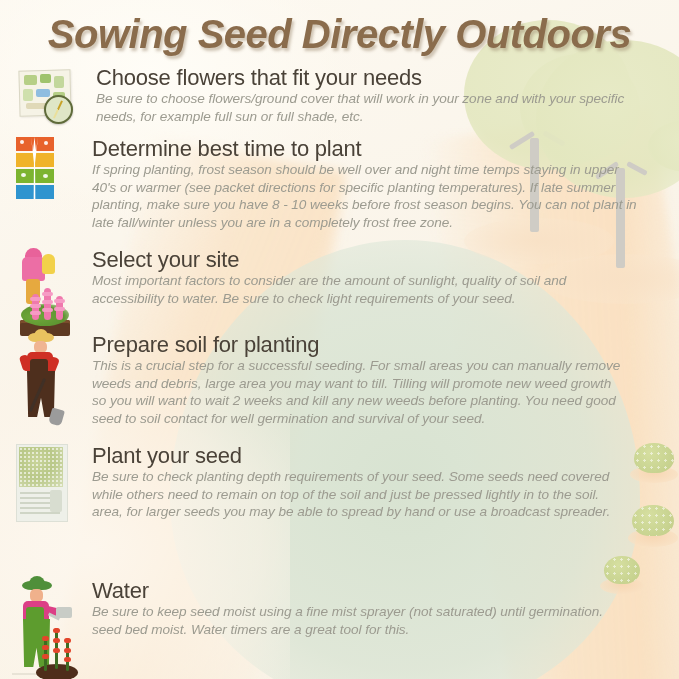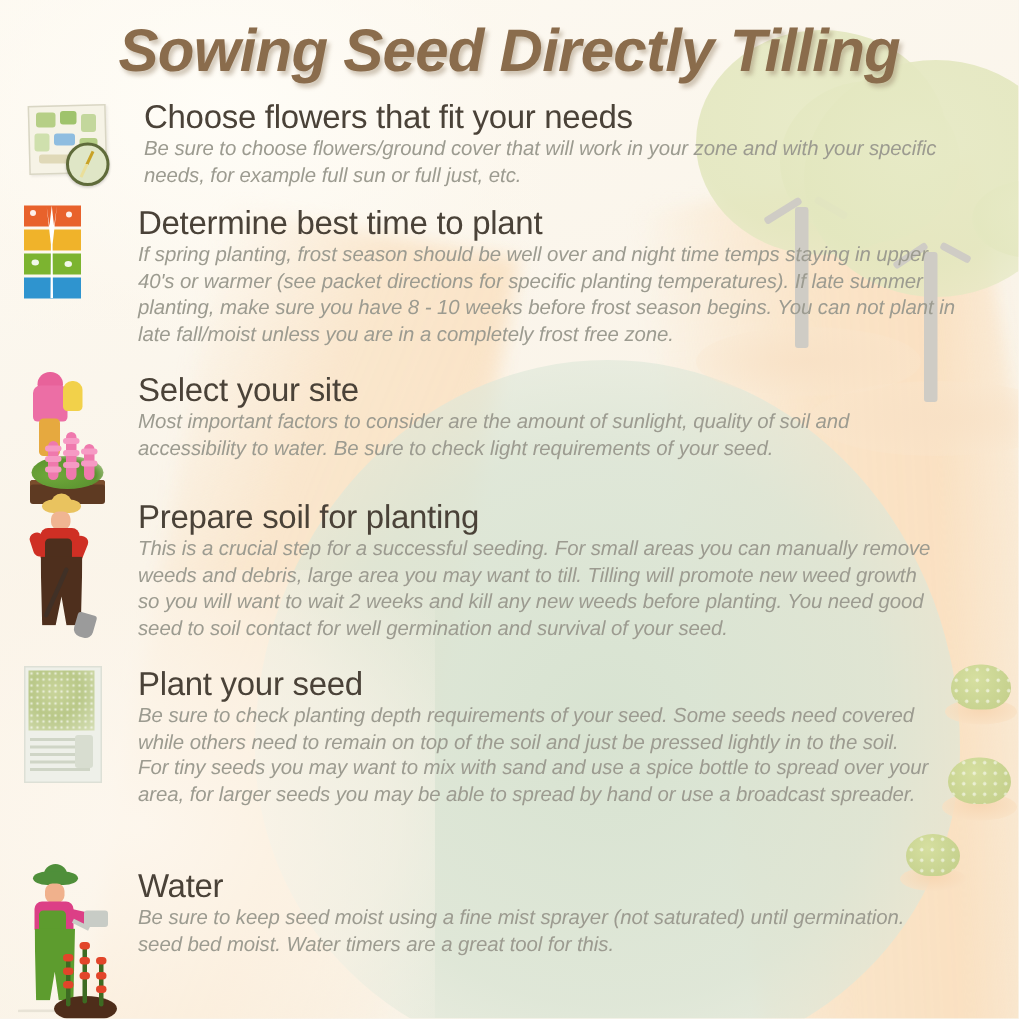--- a/index.html
+++ b/index.html
@@ -278,21 +278,21 @@
     <div class="soil"></div>
     <div class="leaf"></div>
     <div class="dots"></div>
   </div>
   <div class="bush bg-layer" style="left:600px;top:556px;width:44px;height:38px;">
     <div class="soil"></div>
     <div class="leaf"></div>
     <div class="dots"></div>
   </div>
 
-  <div class="title">Sowing Seed  Directly Tilling</div>
+  <div class="title">Sowing Seed  Directly Outdoors</div>
 
   <div class="sections">
 
     <div class="section" id="sec1">
       <div class="icon-box">
         <div class="ico plan">
           <div class="paper"></div>
           <div class="plot" style="left:8px;top:9px;width:13px;height:10px;background:#b6cf86;"></div>
           <div class="plot" style="left:24px;top:8px;width:11px;height:9px;background:#9fc36c;"></div>
           <div class="plot" style="left:38px;top:10px;width:10px;height:12px;background:#c3d79c;"></div>
@@ -302,21 +302,21 @@
           <div class="plot" style="left:10px;top:37px;width:26px;height:6px;background:#e0d9b8;"></div>
           <div class="cmp">
             <div class="needle"></div>
           </div>
         </div>
       </div>
       <div class="txt">
         <div class="s-head">Choose flowers that fit your needs</div>
         <div class="s-body">
           <span>Be sure to choose flowers/ground cover  that will work in your zone and with your specific</span>
-          <span>needs, for example full sun or full just, etc.</span>
+          <span>needs, for example full sun or full shade, etc.</span>
         </div>
       </div>
     </div>
 
     <div class="section" id="sec2">
       <div class="icon-box">
         <div class="ico seasons">
           <div class="bandrow"></div>
           <div class="bandrow"></div>
           <div class="bandrow"></div>
@@ -327,21 +327,21 @@
           <div class="sp" style="left:9px;top:36px;width:5px;height:4px;"></div>
           <div class="sp" style="left:31px;top:37px;width:5px;height:4px;"></div>
         </div>
       </div>
       <div class="txt">
         <div class="s-head">Determine best time to plant</div>
         <div class="s-body">
           <span>If spring planting, frost season should be well over and  night time temps staying in upper</span>
           <span>40's or warmer (see packet directions for specific planting temperatures). If late summer</span>
           <span>planting, make sure you have 8 - 10 weeks before frost season begins. You can not plant in</span>
-          <span>late fall/moist unless you are in a completely frost free zone.</span>
+          <span>late fall/winter unless you are in a completely frost free zone.</span>
         </div>
       </div>
     </div>
 
     <div class="section" id="sec3">
       <div class="icon-box">
         <div class="ico planter">
           <div class="fig-hat"></div>
           <div class="fig-top"></div>
           <div class="fig-arm"></div>
@@ -412,21 +412,20 @@
           <div class="bar" style="top:63px;"></div>
           <div class="bar" style="top:68px;"></div>
           <div class="tool"></div>
         </div>
       </div>
       <div class="txt">
         <div class="s-head">Plant your seed</div>
         <div class="s-body">
           <span>Be sure to check planting depth requirements of  your seed.  Some seeds need covered</span>
           <span>while others need to remain on top of the soil and just be pressed lightly in to the  soil.</span>
-          <span>For tiny seeds you may want to mix with sand and use a spice bottle to spread over your</span>
           <span>area, for larger seeds you may be able to spread by hand or use a broadcast spreader.</span>
         </div>
       </div>
     </div>
 
     <div class="section" id="sec6">
       <div class="icon-box">
         <div class="ico waterer">
           <div class="hat-top"></div>
           <div class="hat"></div>

